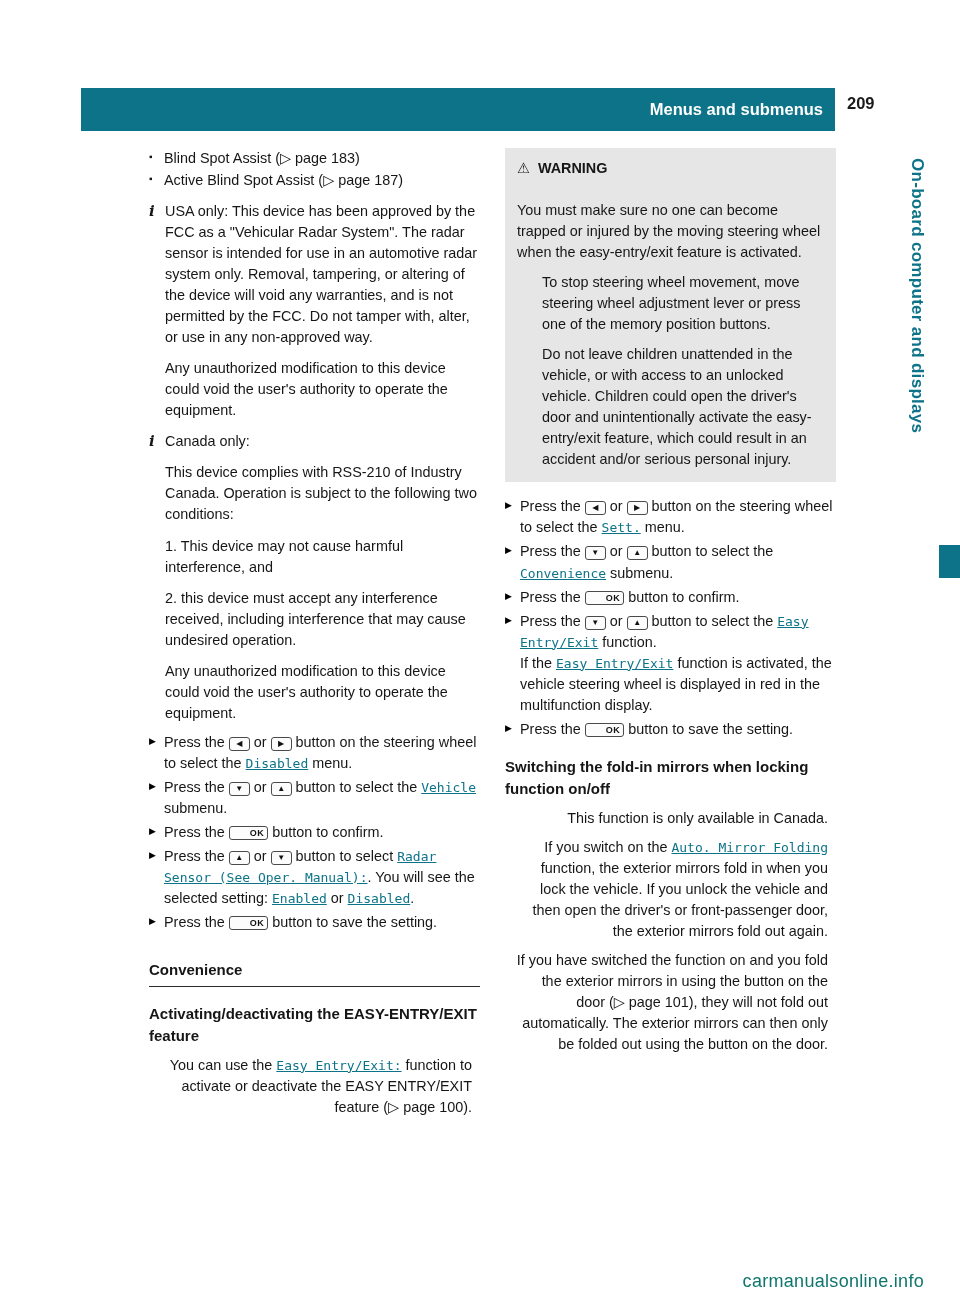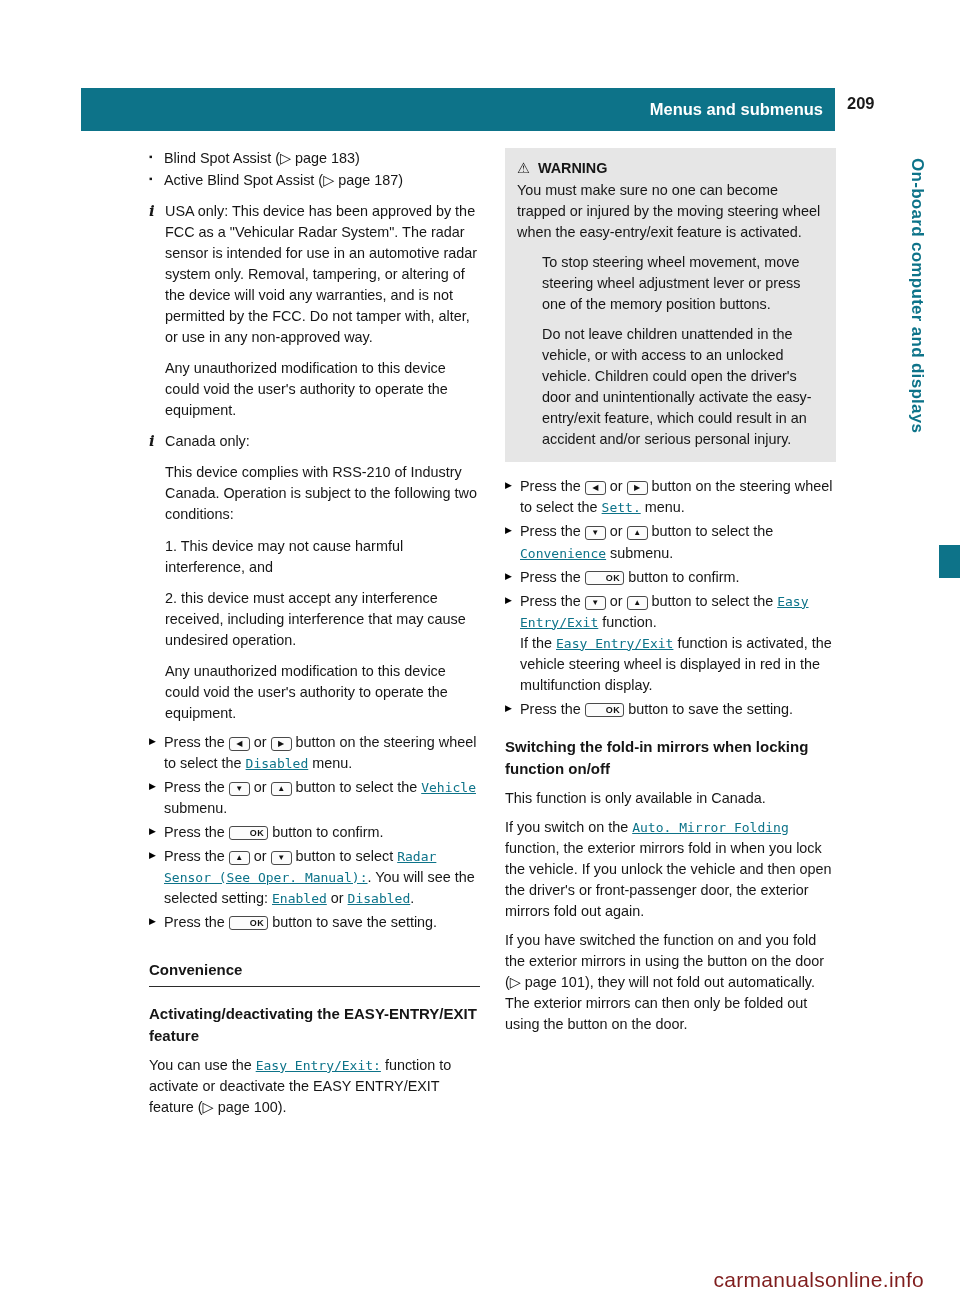--- a/index.html
+++ b/index.html
@@ -17,41 +17,41 @@
   .column { width:331px; font-size:14.4px; line-height:1.46; }
 
   .bullet-item { display:flex; margin:0 0 1px; }
   .bullet-item .marker { width:15px; flex:none; font-size:10px; padding-top:2px; }
   .info-block { display:flex; margin:10px 0 8px; }
   .info-block .marker { width:16px; flex:none; font-family:"DejaVu Serif", serif; font-style:italic; font-weight:bold; font-size:15px; }
   .info-block .body p + p { margin-top:10px; }
   .step { display:flex; margin:3px 0; }
   .step .marker { width:15px; flex:none; font-size:9px; padding-top:3px; color:#000; }
   .step-text, .body { flex:1; }
-  .para { margin:8px 0; }
+  .para { margin:8px 8px;text-align:right; }
 
   .code { font-family:"DejaVu Sans Mono", monospace; font-size:13px; color:var(--accent); text-decoration:underline; }
 
   .btn-icon { display:inline-block; min-width:21px; padding:0 3px; border:1px solid #4a4a4a; border-radius:3px;
               background:#fcfcfc; font-size:8px; line-height:12px; text-align:center; color:#111; vertical-align:1px; }
   .btn-icon.ok { font-size:9px; font-weight:bold; letter-spacing:0.5px;padding-left:20px; }
 
   .section-heading { font-size:15px; font-weight:bold; margin:26px 0 10px; padding-bottom:5px; border-bottom:1px solid #2b2b2b; }
   .sub-heading { font-size:15px; font-weight:bold; margin:16px 0 7px; }
 
   .warning-box { background:var(--warn-bg); padding:10px 12px 12px; margin:0 0 14px; }
-  .warning-title { font-weight:bold; margin-bottom:1px; }
+  .warning-title { font-weight:bold; margin-bottom:21px; }
   .warning-title .warn-icon { margin-right:8px; font-weight:normal; }
   .warning-box p + p { margin-top:9px;margin-left:25px; }
 
   .sidebar-label { position:absolute; top:158px; right:33px; writing-mode:vertical-rl; font-size:17px; font-weight:bold;
                    color:var(--accent); letter-spacing:0.3px; }
   .sidebar-tab { position:absolute; top:545px; right:0; width:21px; height:33px; background:var(--accent); }
 
-  .watermark { position:absolute; bottom:10px; right:36px; font-size:21px; color:#7f1d1d; letter-spacing:0.3px; }
+  .watermark { position:absolute; bottom:10px; right:36px; font-size:18px; color:#0f766e; letter-spacing:0.3px; }
 </style>
 </head>
 <body>
 
 <div class="header-bar">
   <span class="header-title">Menus and submenus</span>
 </div>
 <div class="page-number">209</div>
 
 <div class="content">

